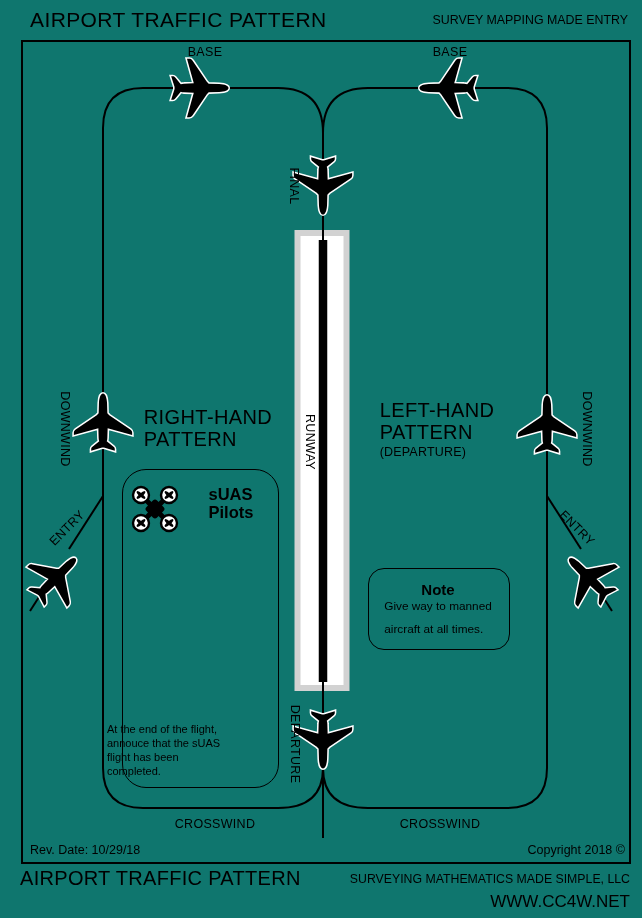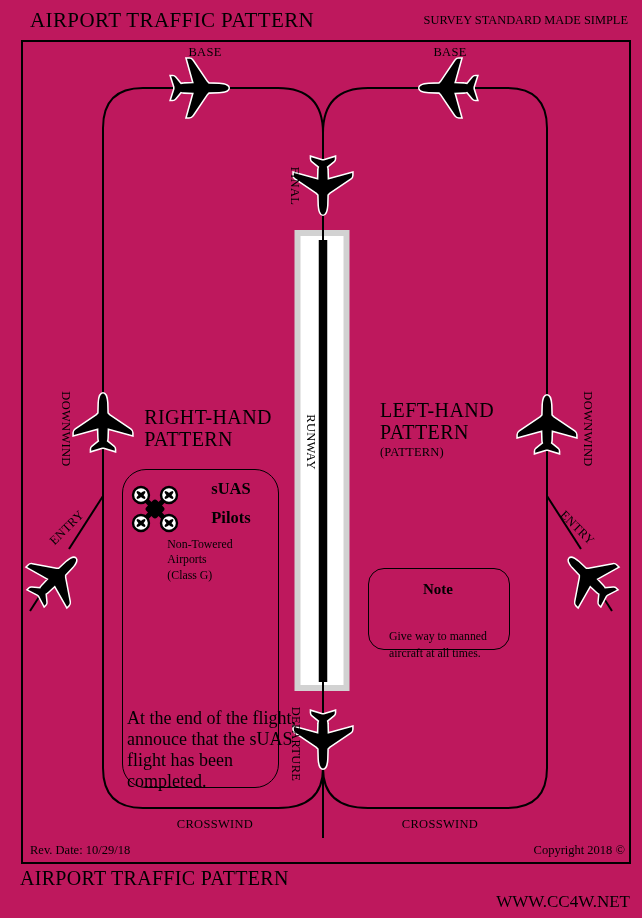--- a/index.html
+++ b/index.html
@@ -1,17 +1,17 @@
 <!DOCTYPE html>
 <html><head>
 <meta charset="utf-8">
 <style>
   html,body{margin:0;padding:0;background:#fff;}
-  #page{position:relative;width:642px;height:918px;background:#be185d;overflow:hidden;
-        font-family:Liberation Serif, serif;color:#000;}
+  #page{position:relative;width:642px;height:918px;background:#0f766e;overflow:hidden;
+        font-family:Liberation Sans, sans-serif;color:#000;}
   .abs{position:absolute;}
   .ctr{transform:translate(-50%,-50%);text-align:right;}
   .lbl{font-size:12.5px;letter-spacing:.3px;white-space:nowrap;}
   .v90{transform:translate(-50%,-50%) rotate(90deg);}
   .rm45{transform:translate(-50%,-50%) rotate(-45deg);}
   .rp45{transform:translate(-50%,-50%) rotate(45deg);}
   .pre{white-space:pre-line;text-align:left;}
   #border-box{left:21px;top:40px;width:606px;height:820px;border:2.5px solid #000;}
   #hdr-title{left:30px;top:8px;font-size:21px;letter-spacing:.4px;}
   #hdr-tag{right:14px;top:13px;font-size:12.4px;}
@@ -23,41 +23,41 @@
   #runway-lbl{left:310px;top:442px;}
   #dep-lbl{left:295px;top:744px;}
   #dw-l{left:65px;top:429px;}
   #dw-r{left:587px;top:429px;}
   #ent-l{left:67px;top:528px;}
   #ent-r{left:577px;top:528px;}
   #rh-pattern{left:208px;top:428px;font-size:20px;line-height:22px;letter-spacing:.4px;}
   #lh-pattern{left:437px;top:430px;font-size:20px;line-height:22px;letter-spacing:.4px;}
   #lh-std{font-size:12.5px;letter-spacing:.2px;line-height:18px;}
   #suas-box{left:122px;top:469px;width:155px;height:317px;border:1.5px solid #000;border-radius:24px;}
-  #suas-title{left:231px;top:503px;font-size:16.5px;font-weight:bold;line-height:29px;}
+  #suas-title{left:231px;top:503px;font-size:16.5px;font-weight:bold;line-height:18px;}
   #suas-sub{left:200px;top:560px;font-size:11.8px;line-height:15.3px;}
   #suas-p1{left:200px;top:651px;font-size:11.8px;line-height:15.3px;width:170px;}
-  #suas-p2{left:212px;top:750px;font-size:18px;line-height:21px;width:170px;}
+  #suas-p2{left:192px;top:750px;font-size:11px;line-height:14px;width:170px;}
   #note-box{left:368px;top:568px;width:140px;height:80px;border:1.5px solid #000;border-radius:16px;}
   #note-title{left:438px;top:589px;font-size:15px;font-weight:bold;}
-  #note-body{left:438px;top:618px;font-size:11.8px;line-height:17px;margin-top:27px;}
+  #note-body{left:438px;top:618px;font-size:11.8px;line-height:23px;}
   #rev-date{left:30px;top:843px;font-size:12.5px;}
   #copyright{right:17px;top:843px;font-size:12.5px;}
   #ftr-title{left:20px;top:867px;font-size:20px;letter-spacing:.3px;}
   #ftr-company{right:12px;top:872px;font-size:12.3px;}
   #ftr-disclaimer{left:20px;top:892px;font-size:12.6px;}
   #ftr-site{right:12px;top:892px;font-size:17px;}
 </style>
 </head>
 <body>
 
 <div id="page">
 
   <div class="abs" id="hdr-title">AIRPORT TRAFFIC PATTERN</div>
-  <div class="abs" id="hdr-tag">SURVEY STANDARD MADE SIMPLE</div>
+  <div class="abs" id="hdr-tag">SURVEY MAPPING MADE ENTRY</div>
 
   <div class="abs" id="border-box"></div>
 
   <svg class="abs" style="left:0;top:0" width="642" height="918" viewBox="0 0 642 918">
     <defs>
       <g id="plane">
         <path d="M0,-46 C3.5,-46 6,-40 6.5,-31 L7,-14 L10,-11 L44,12 C46,13.5 47,15 47,17.5 L47,21 L7.5,10 L7,26 C7,28 6.7,29.5 6,31 L17,40 C18.5,41.2 19,42.3 19,44 L19,46.5 L1.5,41 L-1.5,41 L-19,46.5 L-19,44 C-19,42.3 -18.5,41.2 -17,40 L-6,31 C-6.7,29.5 -7,28 -7,26 L-7.5,10 L-47,21 L-47,17.5 C-47,15 -46,13.5 -44,12 L-10,-11 L-7,-14 L-6.5,-31 C-6,-40 -3.5,-46 0,-46 Z" fill="#000" stroke="#fff" stroke-width="5" paint-order="stroke"></path>
       </g>
     </defs>
 
@@ -122,38 +122,36 @@
   <div class="abs lbl v90" id="dw-l">DOWNWIND</div>
   <div class="abs lbl v90" id="dw-r">DOWNWIND</div>
   <div class="abs lbl rm45" id="ent-l">ENTRY</div>
   <div class="abs lbl rp45" id="ent-r">ENTRY</div>
 
   <div class="abs ctr pre" id="rh-pattern">RIGHT-HAND
 PATTERN</div>
   <div class="abs ctr pre" id="lh-pattern">
     <span class="pre">LEFT-HAND
 PATTERN</span>
-    <div id="lh-std">(PATTERN)</div>
+    <div id="lh-std">(DEPARTURE)</div>
   </div>
 
   <div class="abs" id="suas-box"></div>
   <div class="abs ctr pre" id="suas-title">sUAS
 Pilots</div>
-  <div class="abs ctr pre" id="suas-sub">Non-Towered
-Airports
-(Class G)</div>
   <div class="abs ctr pre" id="suas-p2">At the end of the flight,
 annouce that the sUAS
 flight has been
 completed.</div>
 
   <div class="abs" id="note-box"></div>
   <div class="abs ctr" id="note-title">Note</div>
   <div class="abs ctr pre" id="note-body">Give way to manned
 aircraft at all times.</div>
 
   <div class="abs" id="rev-date">Rev. Date: 10/29/18</div>
   <div class="abs" id="copyright">Copyright 2018 ©</div>
 
   <div class="abs" id="ftr-title">AIRPORT TRAFFIC PATTERN</div>
+  <div class="abs" id="ftr-company">SURVEYING MATHEMATICS MADE SIMPLE, LLC</div>
   <div class="abs" id="ftr-site">WWW.CC4W.NET</div>
 
 </div>
 
 </body></html>

